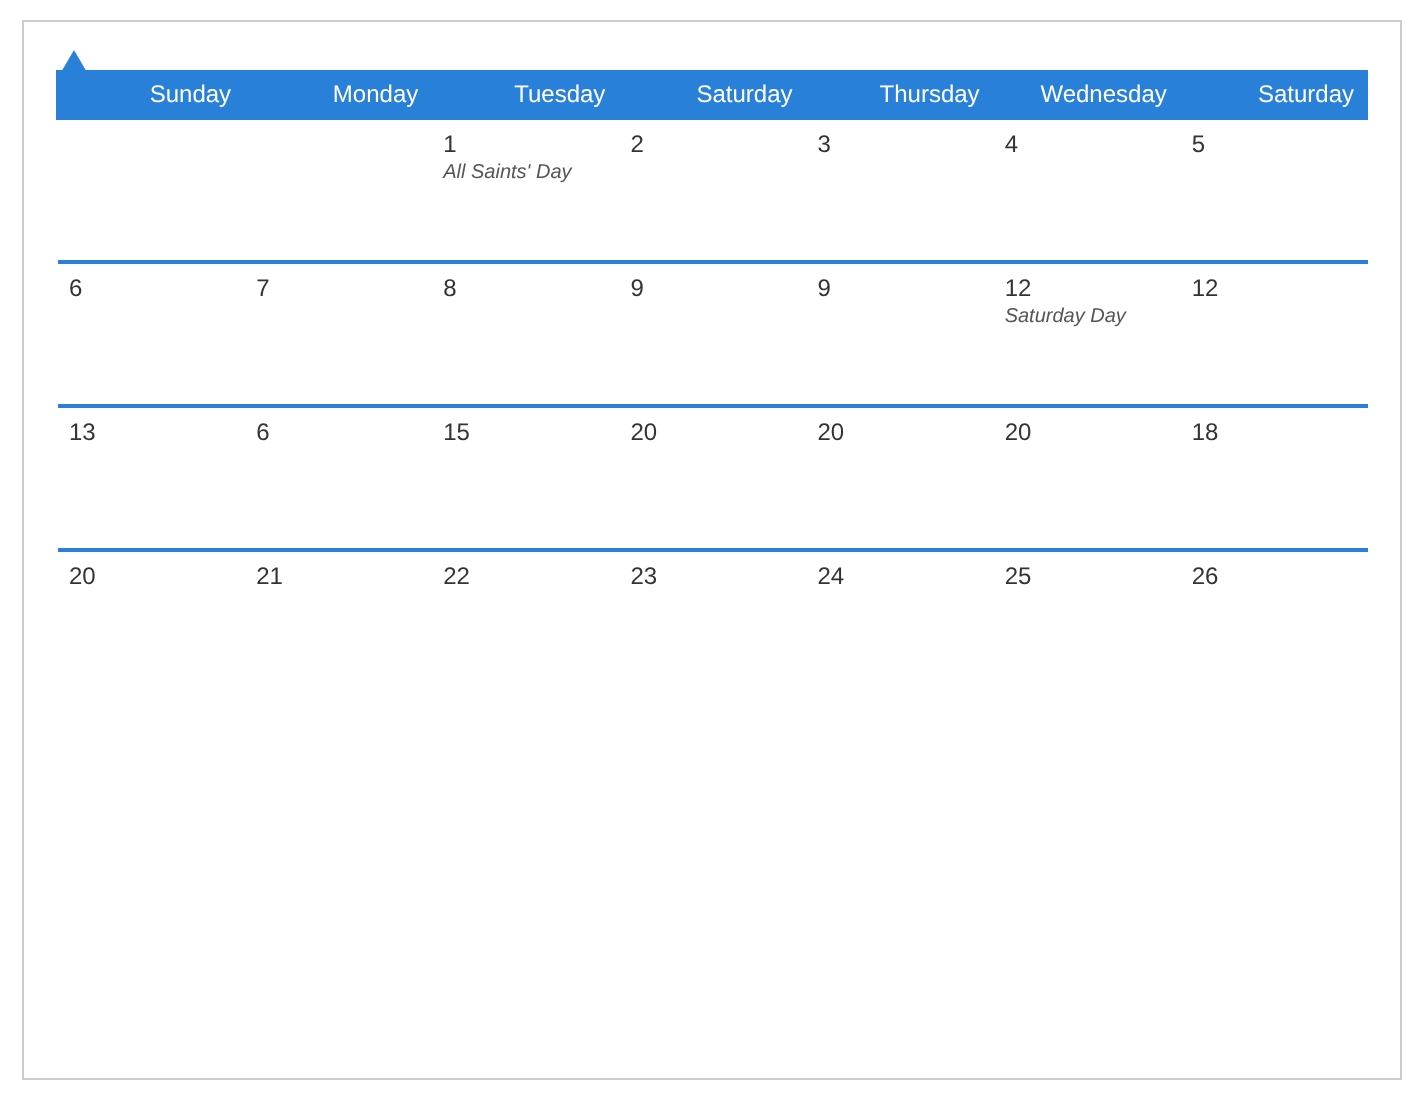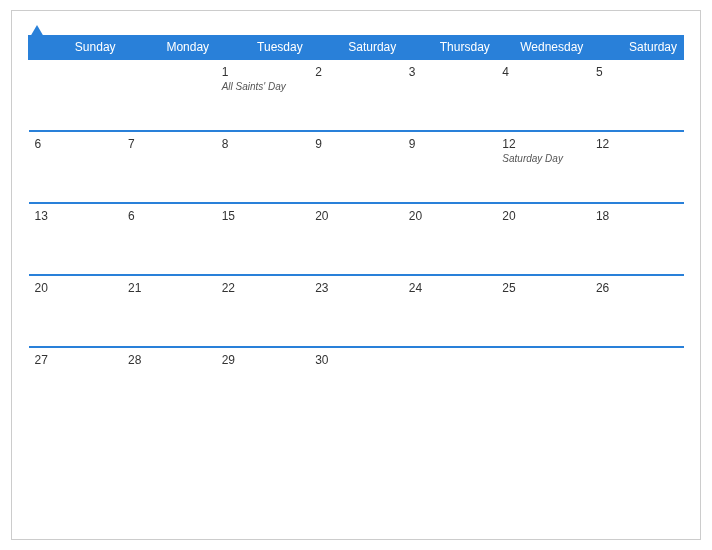--- a/index.html
+++ b/index.html
@@ -227,32 +227,15 @@
           <td>
             <span class="day-num">24</span>
           </td>
           <td>
             <span class="day-num">25</span>
           </td>
           <td>
             <span class="day-num">26</span>
           </td>
         </tr>
-        <tr>
-          <td>
-            <span class="day-num">27</span>
-          </td>
-          <td>
-            <span class="day-num">28</span>
-          </td>
-          <td>
-            <span class="day-num">29</span>
-          </td>
-          <td>
-            <span class="day-num">30</span>
-          </td>
-          <td></td>
-          <td></td>
-          <td></td>
-        </tr>
       </tbody>
   </table>
 </div>
 
 </body></html>

